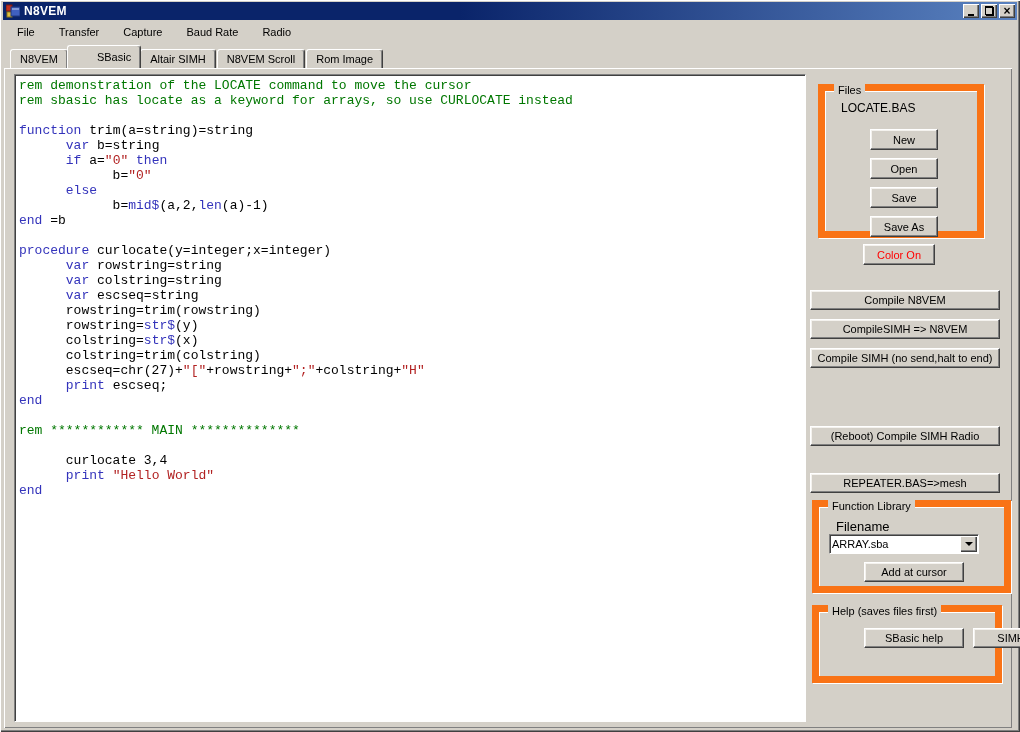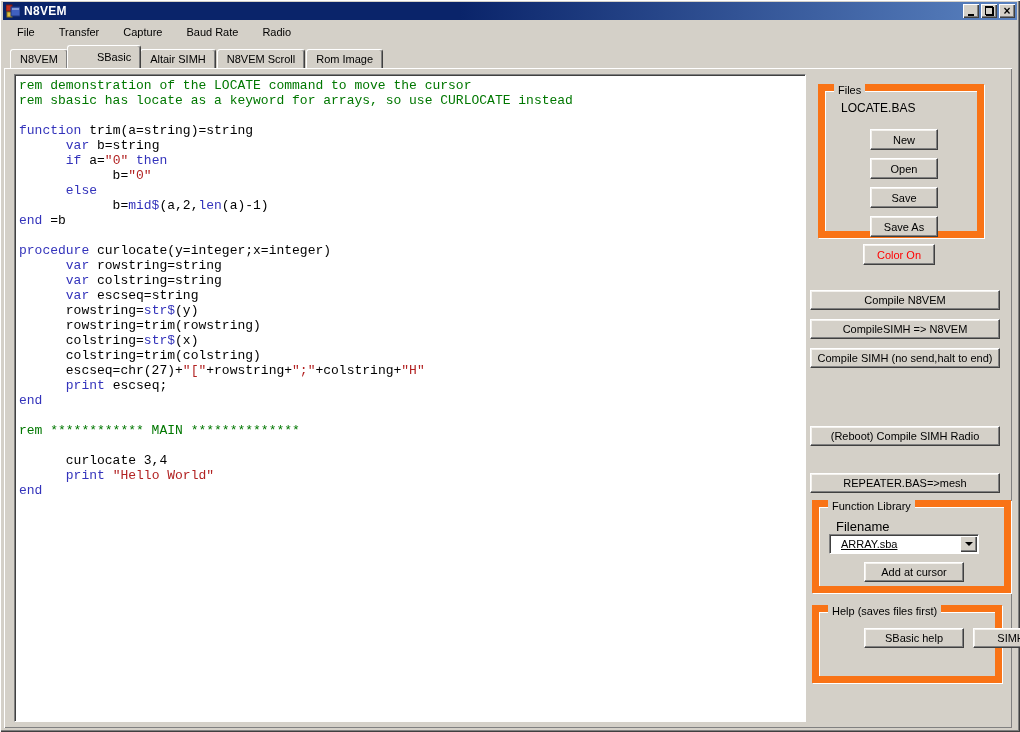--- a/index.html
+++ b/index.html
@@ -71,21 +71,21 @@
 
   .compile-stack { position:absolute; left:806px; top:222px; display:flex; flex-direction:column; gap:9px; }
   .radio-stack   { position:absolute; left:806px; top:358px; display:flex; flex-direction:column; gap:27px; }
   .compile-stack .btn, .radio-stack .btn { width:190px; height:20px; }
 
   .funclib-group { left:808px; top:432px; width:199px; height:93px; }
   .field-label { position:absolute; left:17px; top:12px; font-size:13px; color:#000; }
   .combo { position:absolute; left:10px; top:27px; width:150px; height:20px; background:#ffffff;
     border:1px solid #808080; border-right-color:#ffffff; border-bottom-color:#ffffff;
     box-shadow: inset 1px 1px 0 #404040; display:flex; align-items:center; }
-  .combo-text { font-size:11px; color:#000; padding-left:11px; flex:1;text-decoration:underline; }
+  .combo-text { font-size:11px; color:#000; padding-left:2px; flex:1; }
   .combo-arrow { width:17px; height:16px; margin-right:1px; background:#d4d0c8;
     box-shadow: inset 1px 1px 0 #ffffff, inset -1px -1px 0 #404040, inset -2px -2px 0 #808080;
     display:flex; align-items:center; justify-content:center; }
   .arrow-down { width:0; height:0; border-left:4px solid transparent; border-right:4px solid transparent; border-top:4px solid #000; }
   .addcursor-btn { position:absolute; left:45px; top:55px; width:100px; height:20px; }
 
   .help-group { left:808px; top:537px; width:190px; height:78px; }
   .help-buttons { position:absolute; left:45px; top:16px; display:flex; flex-direction:row; gap:9px; }
   .help-buttons .btn { width:100px; height:20px; }
 </style>
@@ -144,22 +144,22 @@
         <div class="code-line"><span class="tok-p">      </span><span class="tok-k">if</span><span class="tok-p"> a=</span><span class="tok-s">"0"</span><span class="tok-p"> </span><span class="tok-k">then</span></div>
         <div class="code-line"><span class="tok-p">            b=</span><span class="tok-s">"0"</span></div>
         <div class="code-line"><span class="tok-p">      </span><span class="tok-k">else</span></div>
         <div class="code-line"><span class="tok-p">            b=</span><span class="tok-k">mid$</span><span class="tok-p">(a,2,</span><span class="tok-k">len</span><span class="tok-p">(a)-1)</span></div>
         <div class="code-line"><span class="tok-k">end</span><span class="tok-p"> =b</span></div>
         <div class="code-line">&nbsp;</div>
         <div class="code-line"><span class="tok-k">procedure</span><span class="tok-p"> curlocate(y=integer;x=integer)</span></div>
         <div class="code-line"><span class="tok-p">      </span><span class="tok-k">var</span><span class="tok-p"> rowstring=string</span></div>
         <div class="code-line"><span class="tok-p">      </span><span class="tok-k">var</span><span class="tok-p"> colstring=string</span></div>
         <div class="code-line"><span class="tok-p">      </span><span class="tok-k">var</span><span class="tok-p"> escseq=string</span></div>
+        <div class="code-line"><span class="tok-p">      rowstring=trim(rowstring)</span></div>
         <div class="code-line"><span class="tok-p">      rowstring=</span><span class="tok-k">str$</span><span class="tok-p">(y)</span></div>
-        <div class="code-line"><span class="tok-p">      rowstring=trim(rowstring)</span></div>
         <div class="code-line"><span class="tok-p">      colstring=</span><span class="tok-k">str$</span><span class="tok-p">(x)</span></div>
         <div class="code-line"><span class="tok-p">      colstring=trim(colstring)</span></div>
         <div class="code-line"><span class="tok-p">      escseq=chr(27)+</span><span class="tok-s">"["</span><span class="tok-p">+rowstring+</span><span class="tok-s">";"</span><span class="tok-p">+colstring+</span><span class="tok-s">"H"</span></div>
         <div class="code-line"><span class="tok-p">      </span><span class="tok-k">print</span><span class="tok-p"> escseq;</span></div>
         <div class="code-line"><span class="tok-k">end</span></div>
         <div class="code-line">&nbsp;</div>
         <div class="code-line"><span class="tok-c">rem ************ MAIN **************</span></div>
         <div class="code-line">&nbsp;</div>
         <div class="code-line"><span class="tok-p">      curlocate 3,4</span></div>
         <div class="code-line"><span class="tok-p">      </span><span class="tok-k">print</span><span class="tok-p"> </span><span class="tok-s">"Hello World"</span></div>

